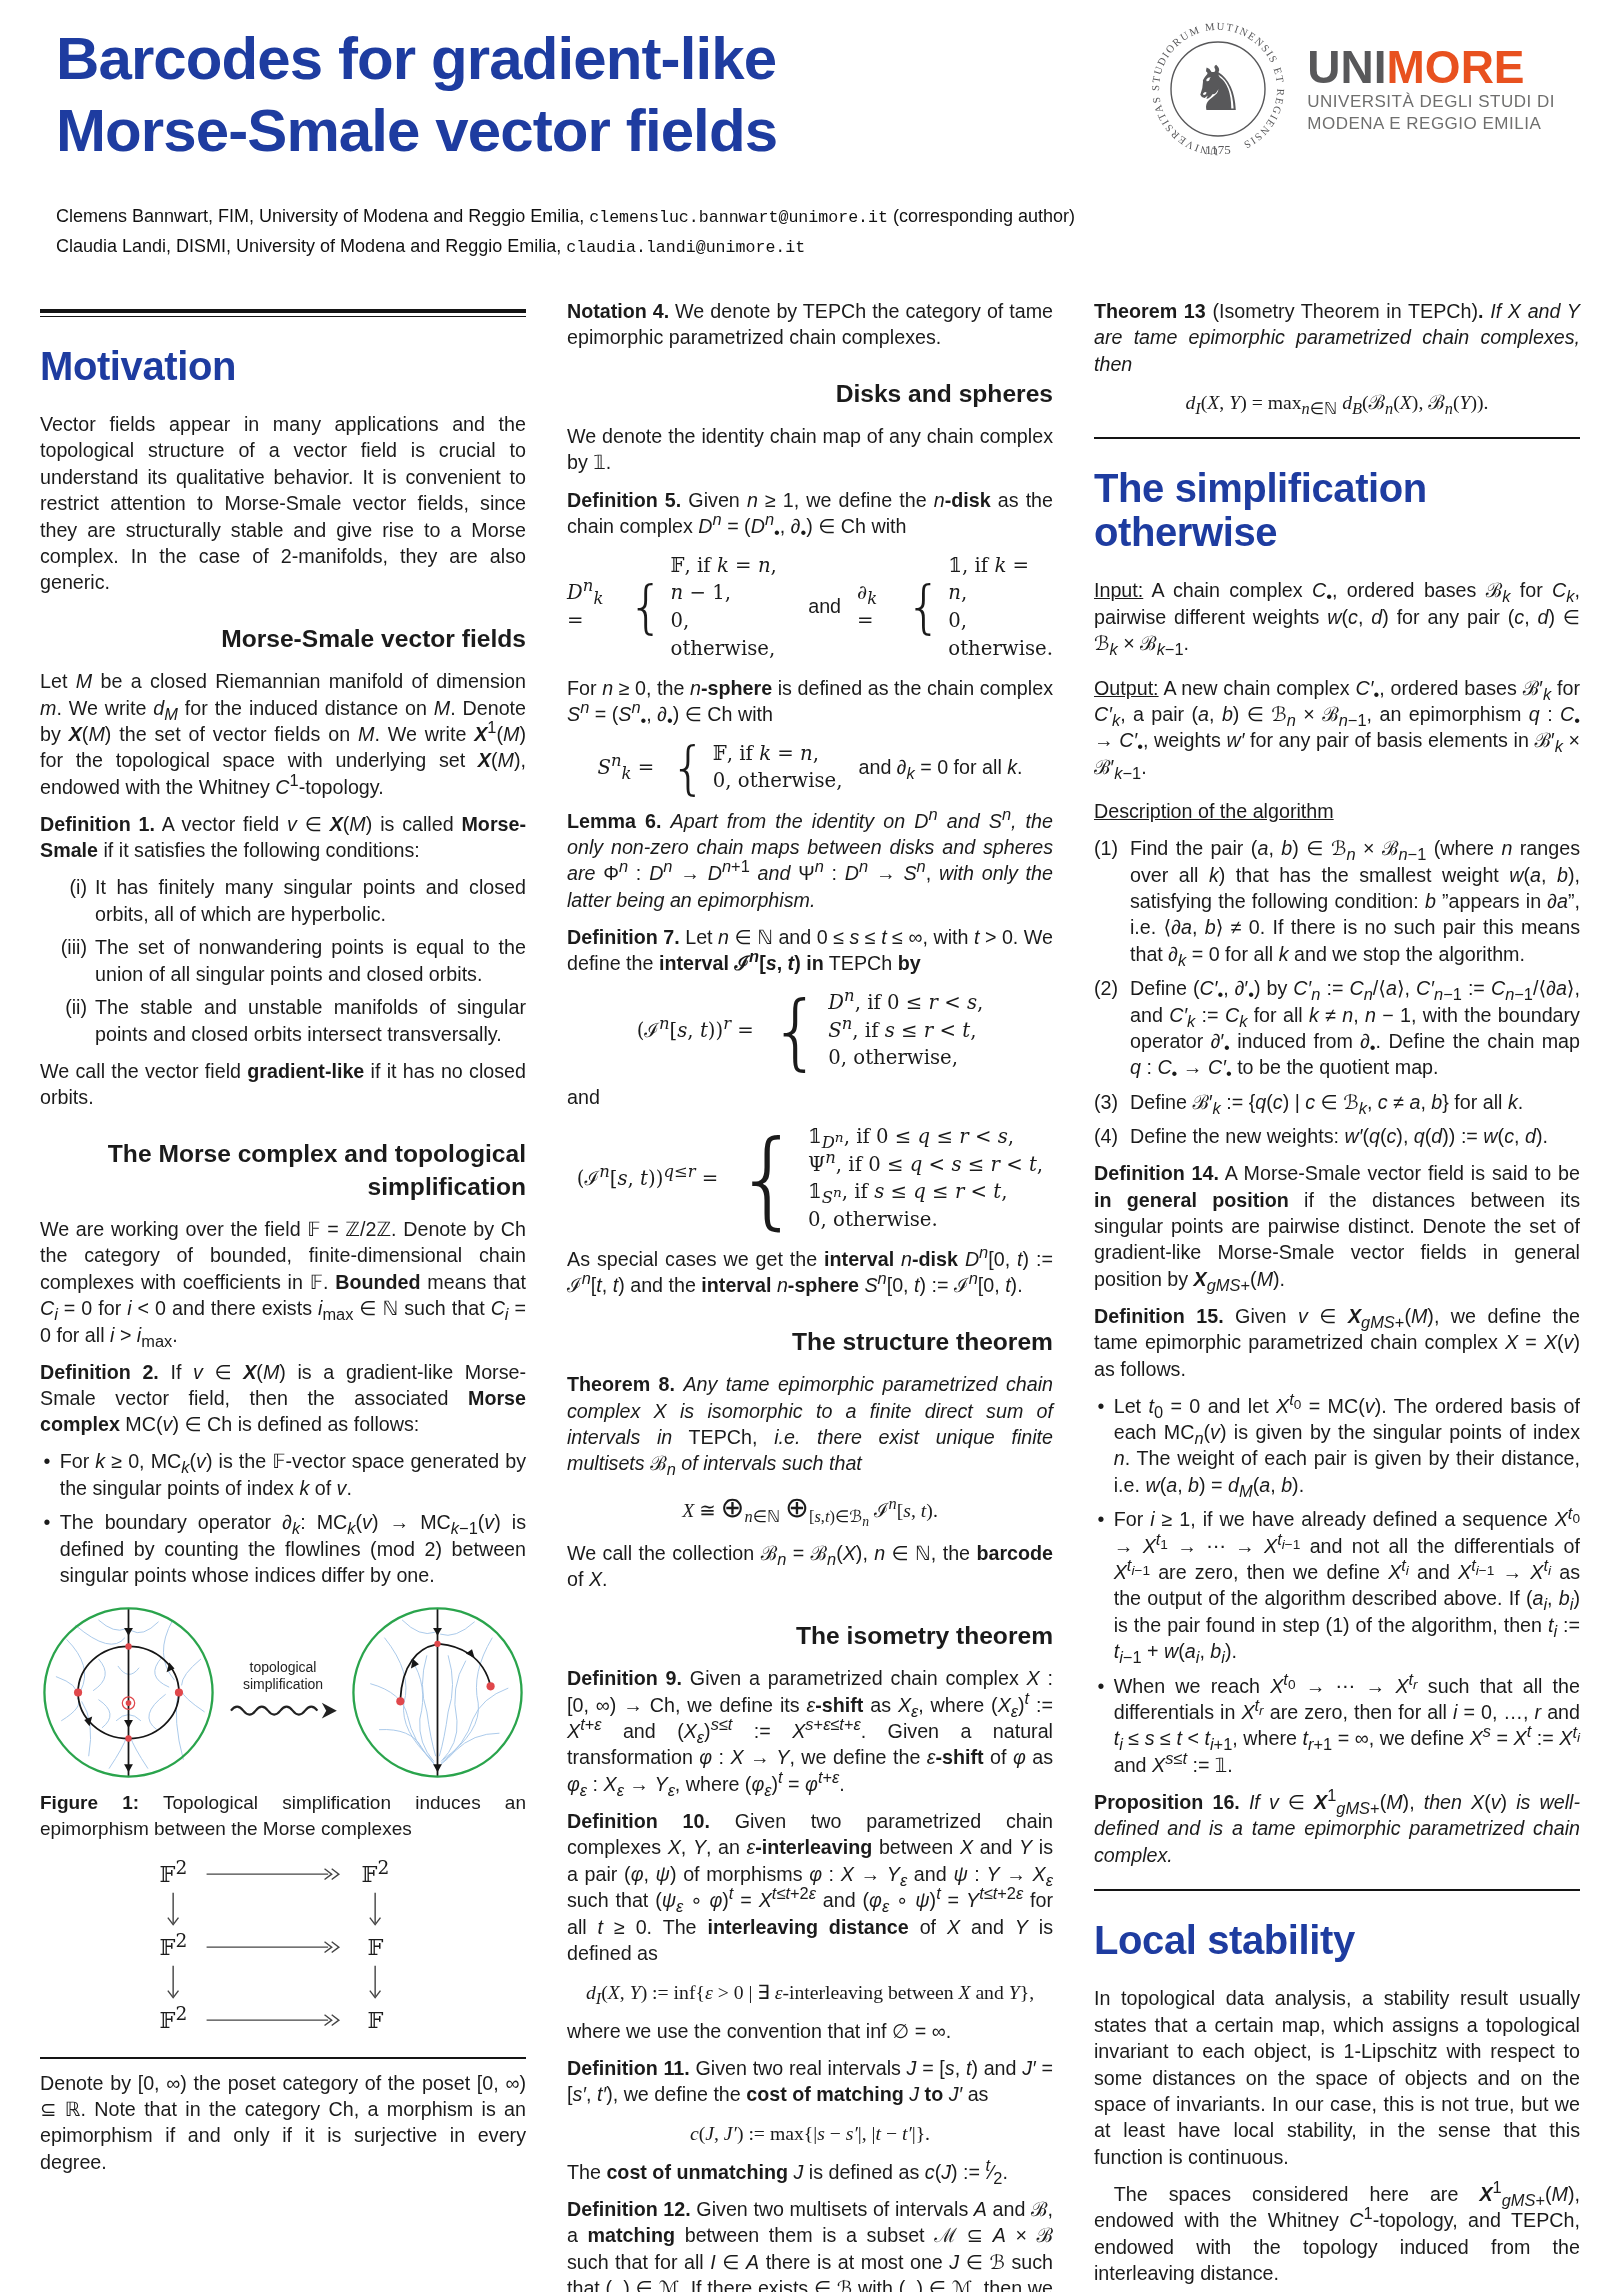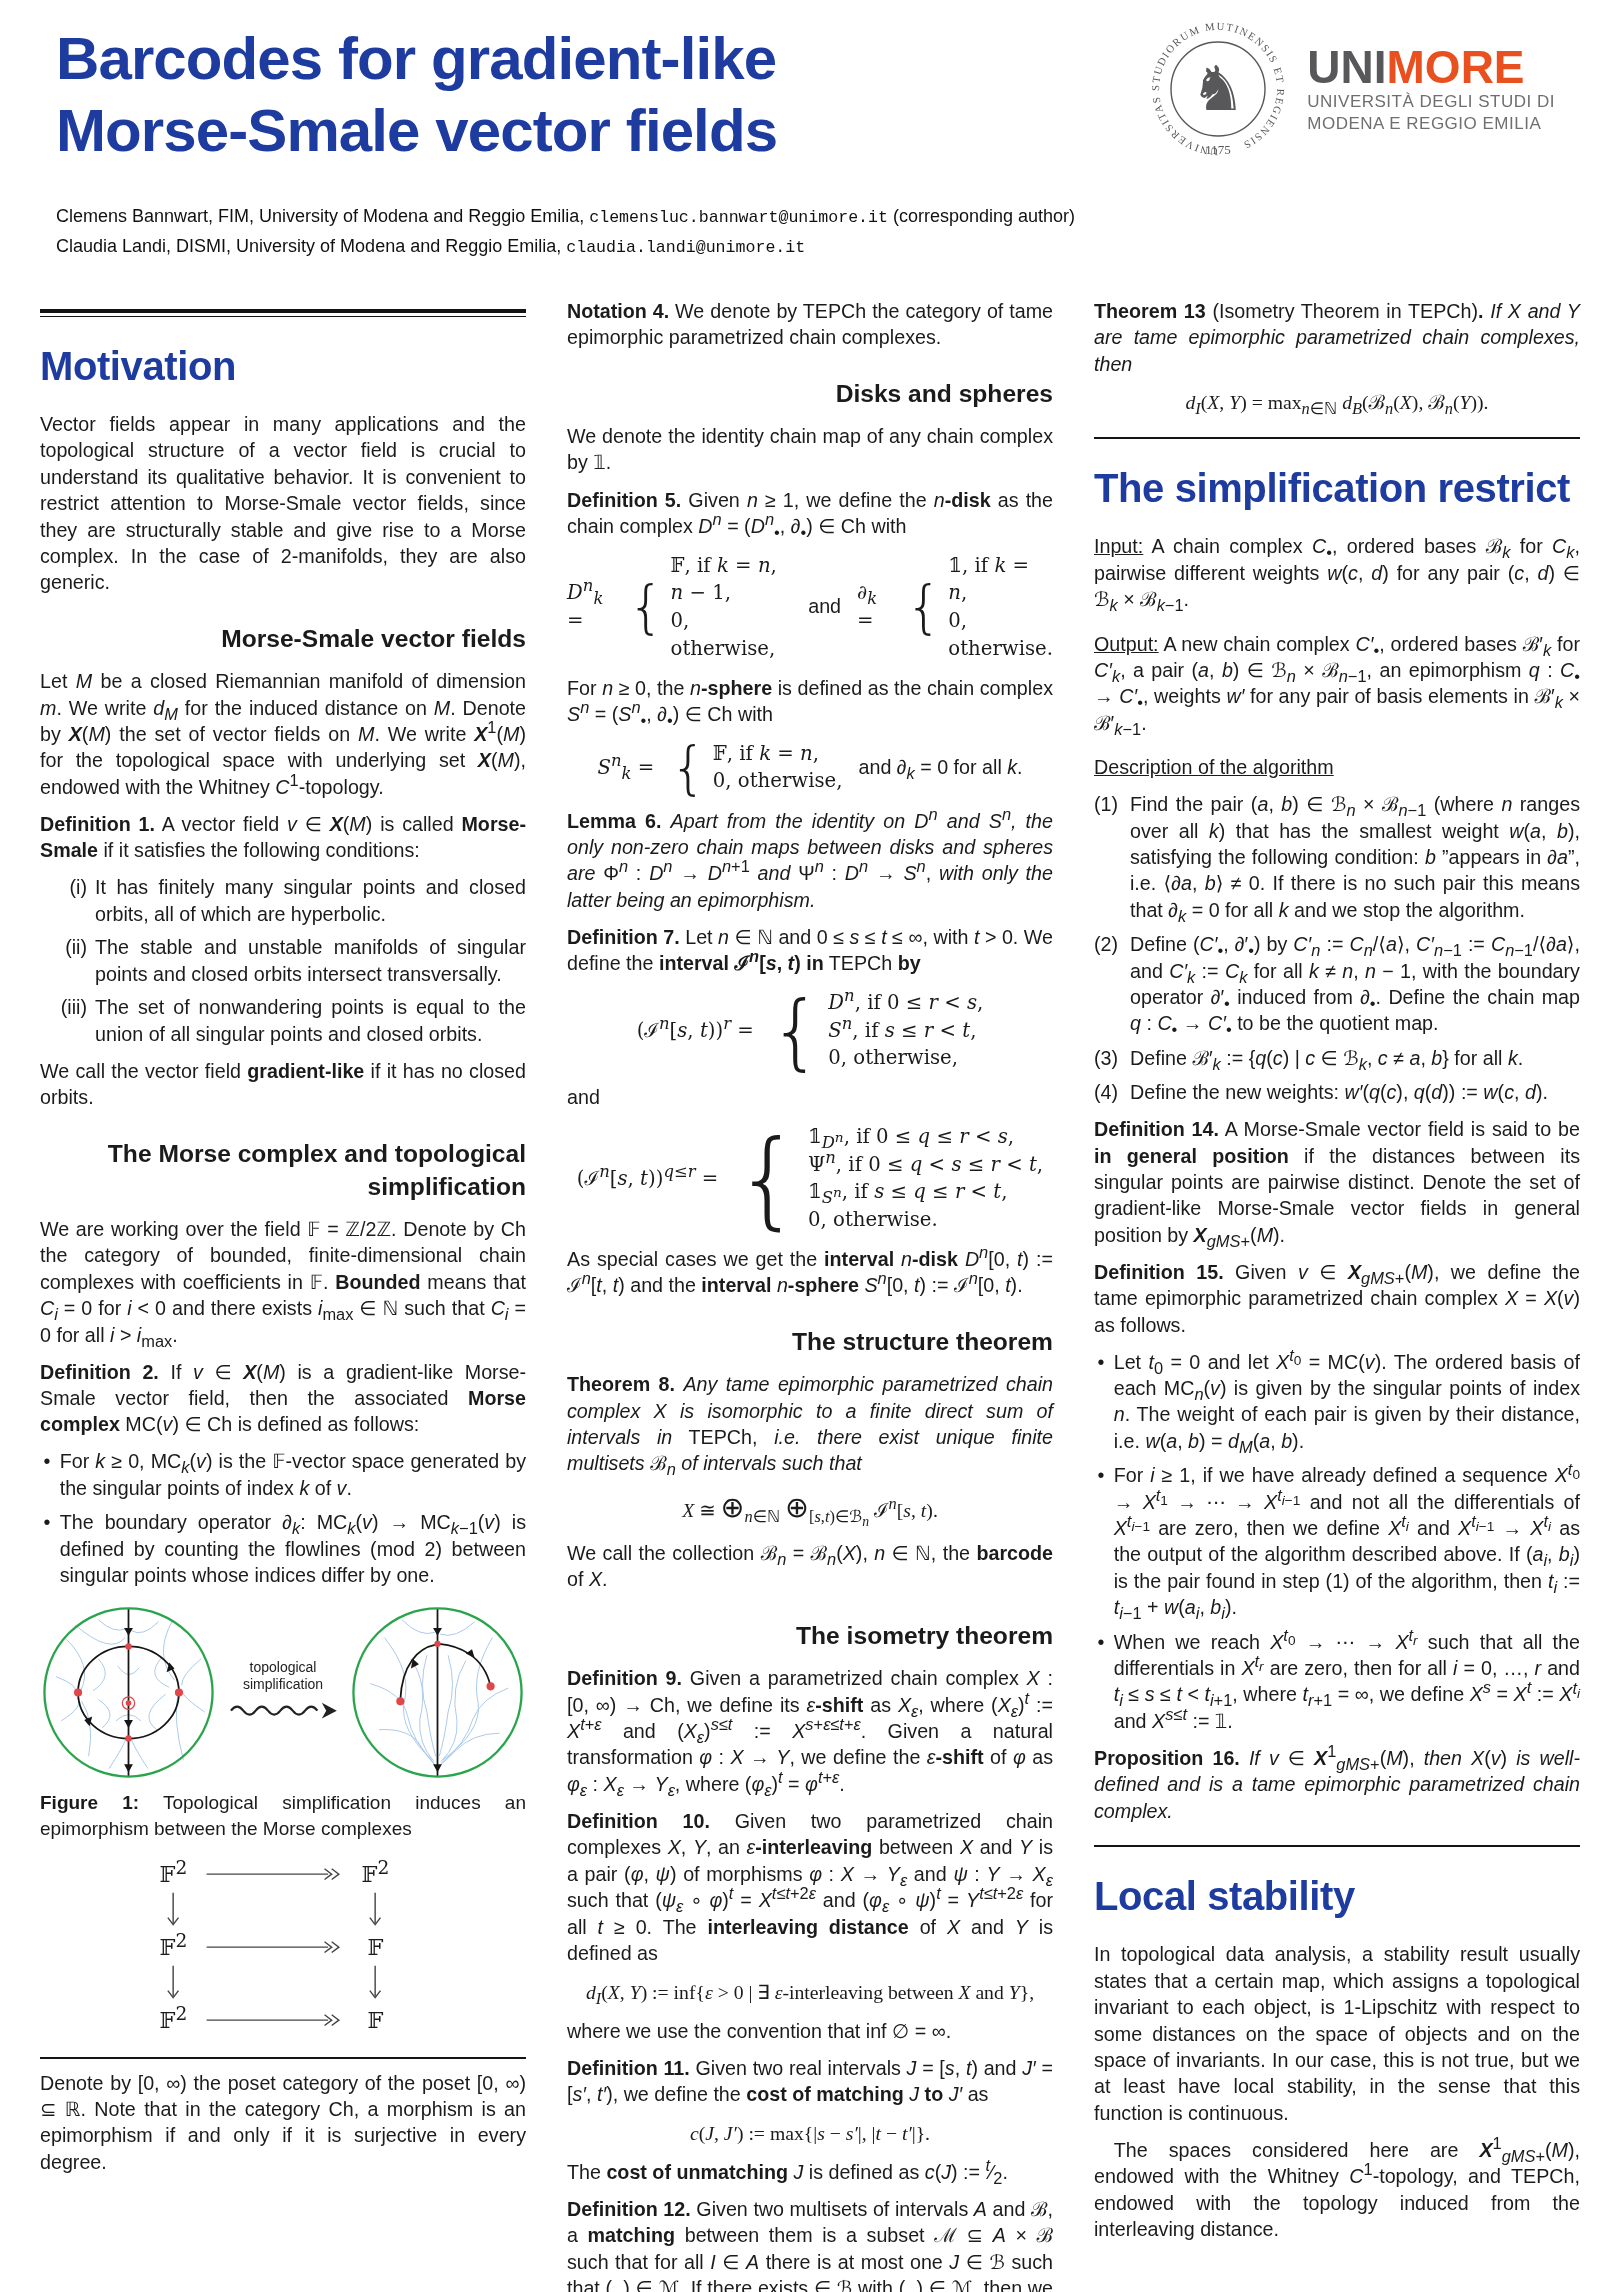--- a/index.html
+++ b/index.html
@@ -95,26 +95,26 @@
 
     <h2 class="sub">Morse-Smale vector fields</h2>
     <p>Let <i>M</i> be a closed Riemannian manifold of dimension <i>m</i>. We write <i>d<sub>M</sub></i> for the induced distance on <i>M</i>. Denote by <b><i>X</i></b>(<i>M</i>) the set of vector fields on <i>M</i>.  We write <b><i>X</i></b><sup>1</sup>(<i>M</i>) for the topological space with underlying set <b><i>X</i></b>(<i>M</i>), endowed with the Whitney <i>C</i><sup>1</sup>-topology.</p>
     <p><b>Definition 1.</b> A vector field <i>v</i> ∈ <b><i>X</i></b>(<i>M</i>) is called <b>Morse-Smale</b> if it satisfies the following conditions:</p>
     <ol class="roman">
       <li>
           <span class="rlabel">(i)</span>
           <span class="rbody">It has finitely many singular points and closed orbits, all of which are hyperbolic.</span>
         </li>
       <li>
+          <span class="rlabel">(iii)</span>
+          <span class="rbody">The set of nonwandering points is equal to the union of all singular points and closed orbits.</span>
+        </li>
+      <li>
           <span class="rlabel">(ii)</span>
           <span class="rbody">The stable and unstable manifolds of singular points and closed orbits intersect transversally.</span>
-        </li>
-      <li>
-          <span class="rlabel">(iii)</span>
-          <span class="rbody">The set of nonwandering points is equal to the union of all singular points and closed orbits.</span>
         </li>
     </ol>
     <p>We call the vector field <b>gradient-like</b> if it has no closed orbits.</p>
 
     <h2 class="sub">The Morse complex and topological simplification</h2>
     <p>We are working over the field 𝔽 = ℤ/2ℤ.  Denote by Ch the category of bounded, finite-dimensional chain complexes with coefficients in 𝔽. <b>Bounded</b> means that <i>C<sub>i</sub></i> = 0 for <i>i</i> &lt; 0 and there exists <i>i</i><sub>max</sub> ∈ ℕ such that <i>C<sub>i</sub></i> = 0 for all <i>i</i> &gt; <i>i</i><sub>max</sub>.</p>
     <p><b>Definition 2.</b> If <i>v</i> ∈ <b><i>X</i></b>(<i>M</i>) is a gradient-like Morse-Smale vector field, then the associated <b>Morse complex</b> MC(<i>v</i>) ∈ Ch is defined as follows:</p>
     <ul class="plain">
       <li>For <i>k</i> ≥ 0, MC<sub><i>k</i></sub>(<i>v</i>) is the 𝔽-vector space generated by the singular points of index <i>k</i> of <i>v</i>.</li>
       <li>The boundary operator ∂<sub><i>k</i></sub>:  MC<sub><i>k</i></sub>(<i>v</i>) → MC<sub><i>k</i>−1</sub>(<i>v</i>) is defined by counting the flowlines (mod 2) between singular points whose indices differ by one.</li>
@@ -335,21 +335,21 @@
     <p>The <b>cost of unmatching</b> <i>J</i> is defined as <i>c</i>(<i>J</i>) := <sup><i>t</i></sup>⁄<sub>2</sub>.</p>
     <p><b>Definition 12.</b> Given two multisets of intervals <i>A</i> and ℬ, a <b>matching</b> between them is a subset ℳ ⊆ <i>A</i> × ℬ such that for all <i>I</i> ∈ <i>A</i> there is at most one <i>J</i> ∈ ℬ such that (, ) ∈ ℳ.  If there exists  ∈ ℬ with (, ) ∈ ℳ, then we say that  is , otherwise we call it . Analogously for  ∈ ℬ. The  of the matching ℳ is defined as</p>
 
   </div>
 
   <div class="col" id="col3">
     <p style="margin-top:1.8px"><b>Theorem 13</b> (Isometry Theorem in TEPCh)<b>.</b> <i>If X and Y are tame epimorphic parametrized chain complexes, then</i></p>
     <div class="eq-line"><i>d<sub>I</sub></i>(<i>X</i>, <i>Y</i>) = max<sub><i>n</i>∈ℕ</sub> <i>d<sub>B</sub></i>(ℬ<sub><i>n</i></sub>(<i>X</i>), ℬ<sub><i>n</i></sub>(<i>Y</i>)).</div>
 
     <div class="rule"></div>
-    <h1 class="section">The simplification restrict</h1>
+    <h1 class="section">The simplification otherwise</h1>
     <p><u>Input:</u> A chain complex <i>C</i><sub>•</sub>, ordered bases ℬ<sub><i>k</i></sub> for <i>C<sub>k</sub></i>, pairwise different weights <i>w</i>(<i>c</i>, <i>d</i>) for any pair (<i>c</i>, <i>d</i>) ∈ ℬ<sub><i>k</i></sub> × ℬ<sub><i>k</i>−1</sub>.</p>
     <p style="margin-top:18px"><u>Output:</u> A new chain complex <i>C′</i><sub>•</sub>, ordered bases ℬ′<sub><i>k</i></sub> for <i>C′<sub>k</sub></i>, a pair (<i>a</i>, <i>b</i>) ∈ ℬ<sub><i>n</i></sub> × ℬ<sub><i>n</i>−1</sub>, an epimorphism <i>q</i> : <i>C</i><sub>•</sub> → <i>C′</i><sub>•</sub>, weights <i>w′</i> for any pair of basis elements in ℬ′<sub><i>k</i></sub> × ℬ′<sub><i>k</i>−1</sub>.</p>
     <p style="margin-top:18px"><u>Description of the algorithm</u></p>
     <ol class="steps">
       <li>
           <span class="slabel">(1)</span>
           <span class="sbody">Find the pair (<i>a</i>, <i>b</i>) ∈ ℬ<sub><i>n</i></sub> × ℬ<sub><i>n</i>−1</sub> (where <i>n</i> ranges over all <i>k</i>) that has the smallest weight <i>w</i>(<i>a</i>, <i>b</i>), satisfying the following condition: <i>b</i> ”appears in ∂<i>a</i>”, i.e. ⟨∂<i>a</i>, <i>b</i>⟩ ≠ 0. If there is no such pair this means that ∂<sub><i>k</i></sub> = 0 for all <i>k</i> and we stop the algorithm.</span>
         </li>
       <li>
           <span class="slabel">(2)</span>

